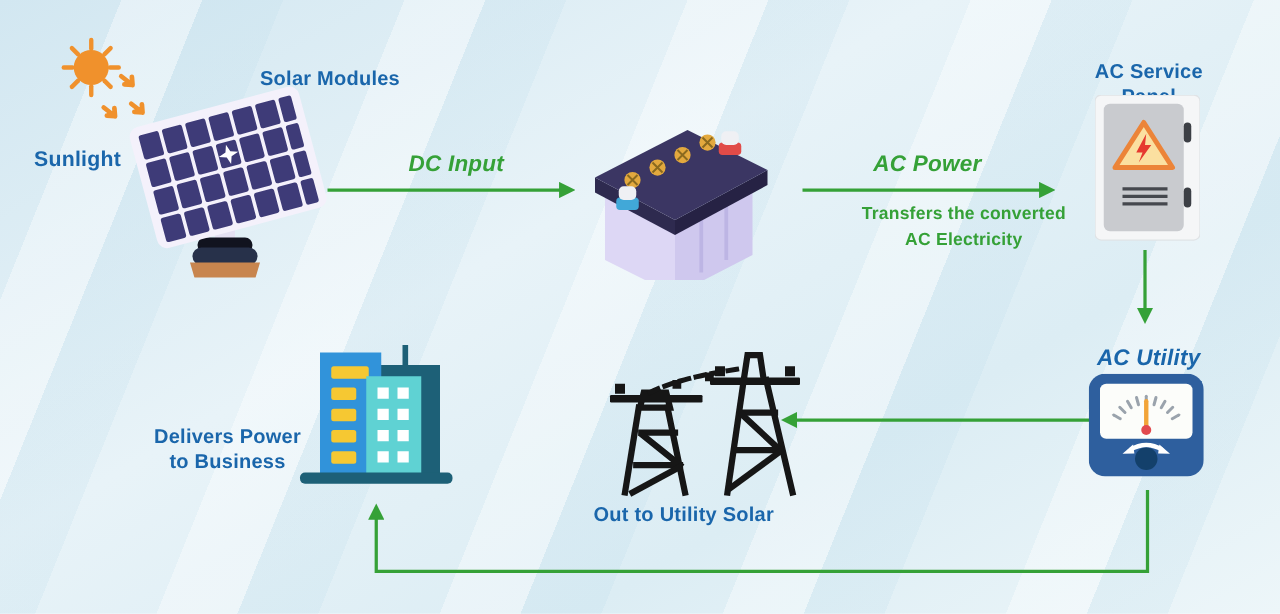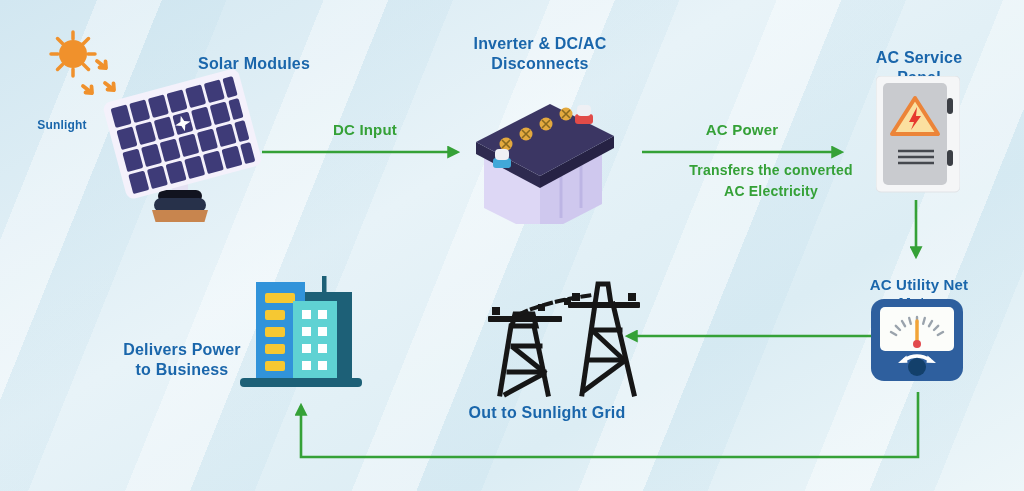--- a/index.html
+++ b/index.html
@@ -22,21 +22,21 @@
     background:
       repeating-linear-gradient(112deg, rgba(255,255,255,0) 0 90px, rgba(255,255,255,.38) 90px 150px, rgba(186,219,234,.20) 150px 210px),
       linear-gradient(150deg,#d2e7f1 0%,#e8f3f8 40%,#dcedf4 70%,#edf6f9 100%);
   }
   .abs{position:absolute;}
   .lbl{
     position:absolute;font-weight:700;color:var(--label-blue);
     white-space:pre-line;text-align:center;transform:translateX(-50%);
     letter-spacing:.2px;line-height:1.22;
   }
-  .t17{font-size:12px;} .t16{font-size:16px;} .t15{font-size:15px;}
+  .t17{font-size:17px;} .t16{font-size:16px;} .t15{font-size:18px;font-style:italic;}
   .green{color:var(--flow-green);}
   .desc{font-size:14px;line-height:1.5;font-weight:700;}
   .connectors{position:absolute;left:0;top:0;pointer-events:none;}
   .connector{stroke:var(--flow-green);stroke-width:2.6;fill:none;}
   .arrowhead{fill:var(--flow-green);}
   .sun-fill{fill:var(--sun-orange);}
   .sun-stroke{stroke:var(--sun-orange);stroke-width:3.5;stroke-linecap:round;fill:none;}
   .sun-arrow{stroke:var(--sun-orange);stroke-width:3.8;stroke-linecap:round;fill:none;}
   .cell{fill:var(--panel-cell-indigo);}
   .tower{stroke:var(--tower-black);fill:none;stroke-linecap:square;}
@@ -78,21 +78,21 @@
         <path d="M48.5,23.5 L53.5,18.5"></path>
     </g>
     <g class="sun-arrow">
       <path d="M62,41 L71,48 M71,48 L64.5,47.5 M71,48 L70.5,41.5"></path>
       <path d="M48,66 L57,73 M57,73 L50.5,72.5 M57,73 L56.5,66.5"></path>
       <path d="M70,63 L79,70 M79,70 L72.5,69.5 M79,70 L78.5,63.5"></path>
     </g>
   </svg>
   <div class="lbl t17" style="left:62px;top:118px">Sunlight</div>
 
-  <div class="lbl t16" style="left:254px;top:54px">Solar Modules</div>
+  <div class="lbl t16" style="left:264px;top:54px">Solar Modules</div>
   <svg class="abs" style="left:100px;top:52px" width="165" height="170" viewBox="0 0 165 170">
     <rect x="72" y="98" width="16" height="52" fill="#e4e1f2"></rect>
     <rect x="58" y="138" width="44" height="12" rx="6" fill="#11131f"></rect>
     <rect x="54" y="146" width="52" height="14" rx="7" fill="#27314a"></rect>
     <path d="M52,158 L108,158 L103,175 Q80,183 57,175 Z" fill="#c8854e"></path>
     <path d="M57,175 Q80,183 103,175 L101,179 Q80,186 59,179 Z" fill="#b5713c"></path>
     <g transform="rotate(-15 82 80)">
       <rect x="12" y="32" width="140" height="100" rx="8" fill="#f4f1fb"></rect>
       <g>
         <g class="cell">
@@ -125,22 +125,20 @@
             <rect x="115.5" y="107.4" width="16.5" height="20" rx="2"></rect>
             <rect x="134.8" y="107.4" width="10.5" height="20" rx="2"></rect>
         </g>
         <path d="M85,64 L87,70 L93,72 L87,74 L85,80 L83,74 L77,72 L83,70 Z" fill="#ffffff"></path>
       </g>
     </g>
   </svg>
 
   <div class="lbl t15 green" style="left:365px;top:121px">DC Input</div>
 
-  <div class="lbl t16" style="left:540px;top:34px">Inverter &amp; DC/AC
-Disconnects</div>
   <svg class="abs" style="left:462px;top:82px" width="160" height="142" viewBox="0 0 160 142">
     <polygon points="22,70 22,126 78,154 78,98" fill="#ddd7f5"></polygon>
     <polygon points="78,98 78,154 140,122 140,66" fill="#cfc8ee"></polygon>
     <path d="M99,90 V136 M119,80 V126" stroke="#bdb5e4" stroke-width="3"></path>
     <polygon points="14,60 14,72 78,106 78,94" fill="#2e2a4f"></polygon>
     <polygon points="78,94 78,106 152,66 152,54" fill="#262244"></polygon>
     <polygon points="14,60 88,22 152,54 78,94" fill="#3b3663"></polygon>
     <g>
       <circle cx="44" cy="62" r="6.5" fill="#e3a93e"></circle>
         <path d="M40,58 l8,8 M48,58 l-8,8" stroke="#8a6a1f" stroke-width="1.6"></path>
@@ -228,21 +226,21 @@
         <path d="M36,74 L66,98"></path>
         <path d="M31,98 L66,98"></path>
         <path d="M65,100 L28,120"></path>
     </g>
     <rect class="tower-fill" x="10" y="42" width="74" height="6" rx="1"></rect>
     <rect class="tower-fill" x="14" y="33" width="8" height="8"></rect>
     <path d="M42,40 C62,30 88,25 114,21" class="tower" stroke-width="4" stroke-dasharray="7 6"></path>
     <rect class="tower-fill" x="60" y="30" width="7" height="7"></rect>
     <rect class="tower-fill" x="86" y="24" width="7" height="7"></rect>
   </svg>
-  <div class="lbl t16" style="left:547px;top:403px">Out to Sunlight Grid</div>
+  <div class="lbl t16" style="left:547px;top:403px">Out to Utility Solar</div>
 
   <div class="lbl t16" style="left:182px;top:340px">Delivers Power
 to Business</div>
   <svg class="abs" style="left:238px;top:268px" width="126" height="126" viewBox="0 0 126 126">
     <rect class="bldg-dark" x="84" y="8" width="4.5" height="20"></rect>
     <rect class="bldg-dark" x="64" y="24" width="50" height="88"></rect>
     <rect class="bldg-blue" x="18" y="14" width="49" height="98"></rect>
     <g class="win-yellow">
       <rect x="27" y="25" width="30" height="10" rx="2"></rect>
       <rect x="27" y="42" width="20" height="10" rx="2"></rect>

